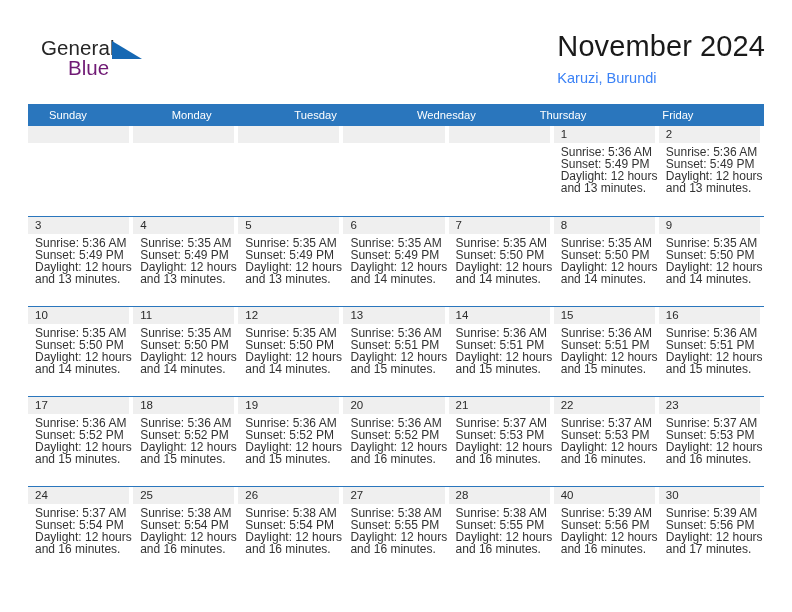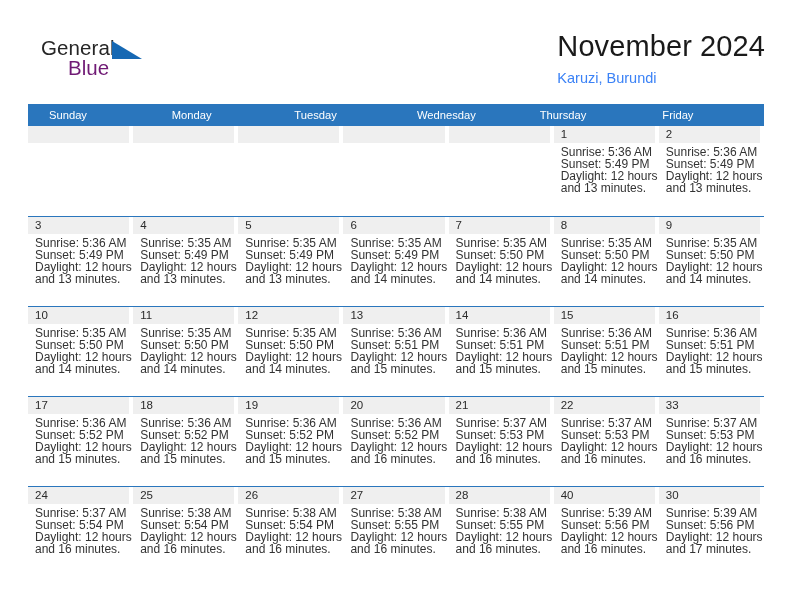--- a/index.html
+++ b/index.html
@@ -452,21 +452,21 @@
             </div>
             <div class="day-info">
               <div>Sunrise: 5:37 AM</div>
               <div>Sunset: 5:53 PM</div>
               <div>Daylight: 12 hours</div>
               <div>and 16 minutes.</div>
             </div>
           </div>
           <div class="day-cell">
             <div class="daynum-band">
-              <div class="daynum">33</div>
+              <div class="daynum">23</div>
             </div>
             <div class="day-info">
               <div>Sunrise: 5:37 AM</div>
               <div>Sunset: 5:53 PM</div>
               <div>Daylight: 12 hours</div>
               <div>and 16 minutes.</div>
             </div>
           </div>
         </div>
         <div class="week-row">

